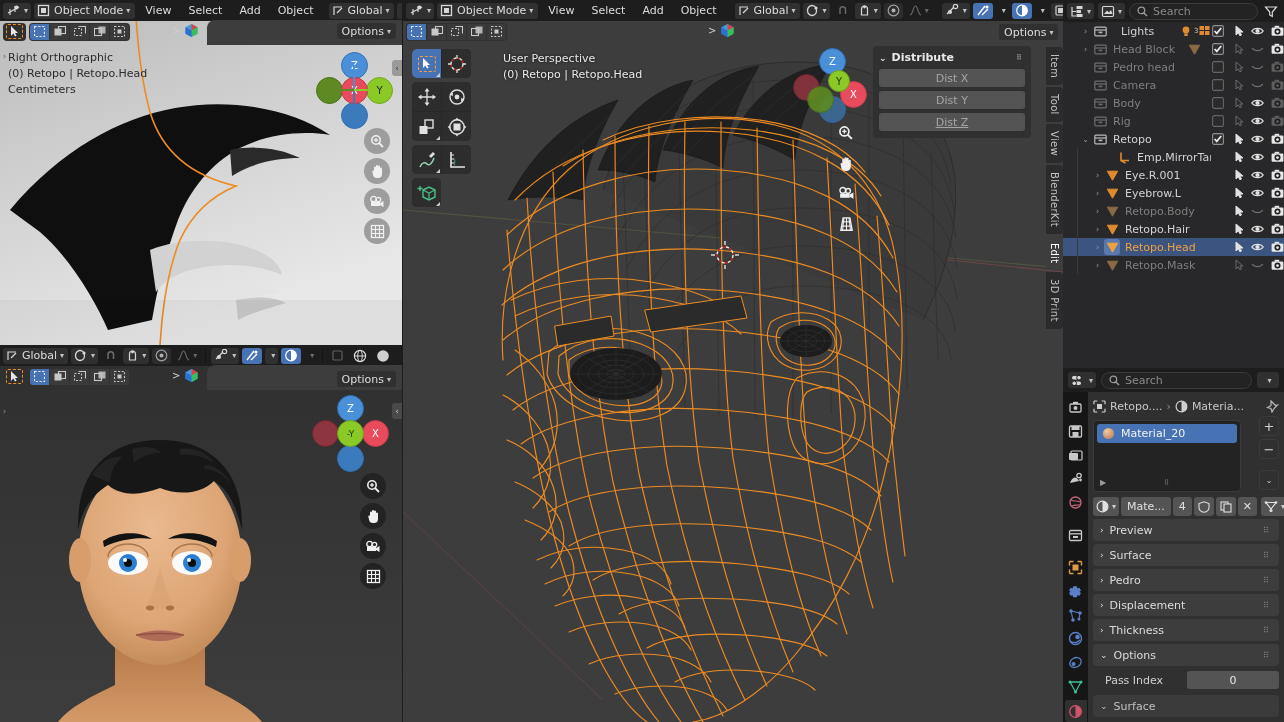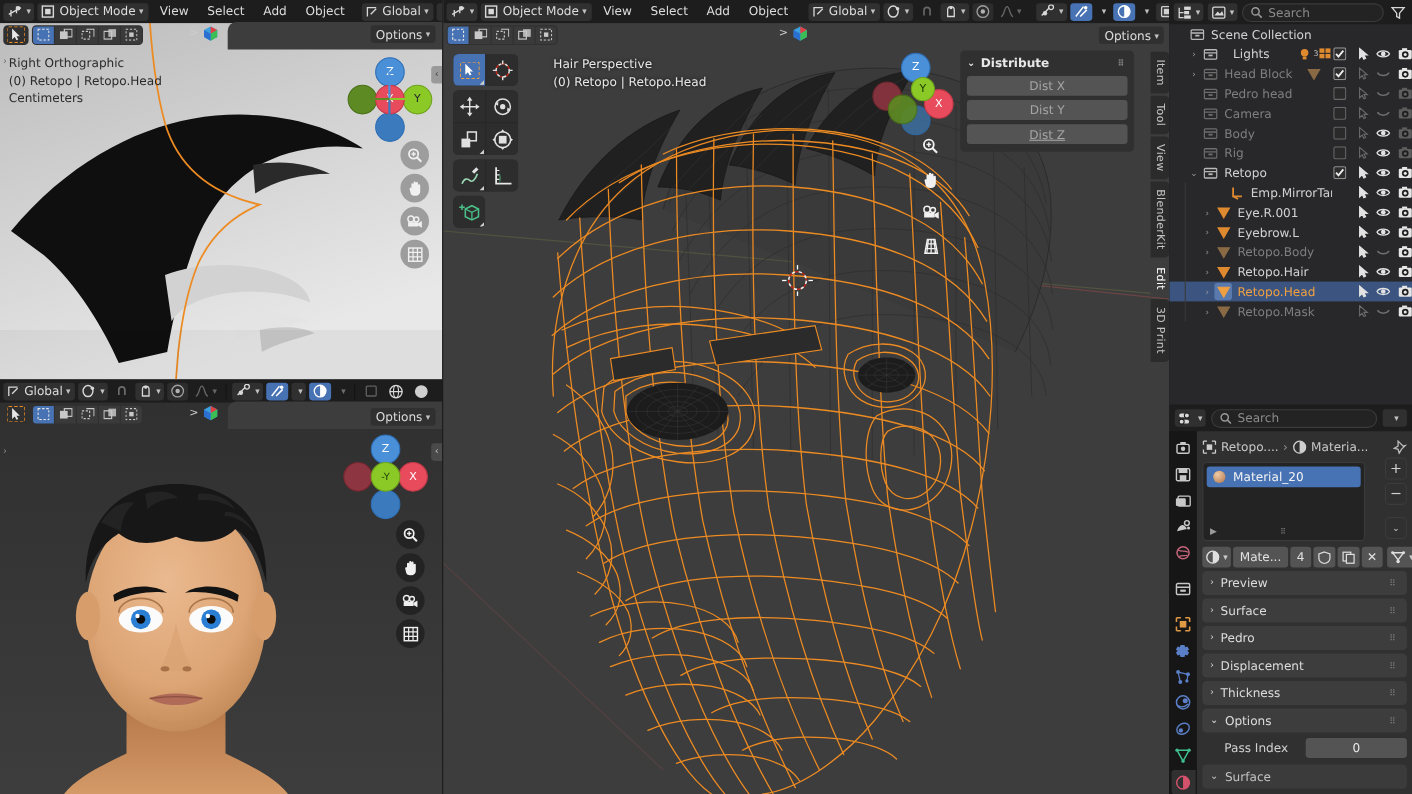--- a/index.html
+++ b/index.html
@@ -95,21 +95,21 @@
              position: relative; padding: 3px; }
   .slot { height: 19px; background: #4772b3; border-radius: 3px; display: flex; align-items: center; gap: 6px; padding: 0 5px; }
   .slot-name { font-size: 11px; color: #f3f3f3; }
   .sidebtn { width: 20px; height: 20px; background: #303030; border: 1px solid #3b3b3b; border-radius: 4px;
              display: flex; align-items: center; justify-content: center; color: #d0d0d0; font-size: 13px; }
   .matrow { display: flex; align-items: center; gap: 2px; margin-top: 5px; }
   .mb { background: #545454; height: 19px; border-radius: 3px; display: flex; align-items: center; justify-content: center;
         padding: 0 6px; color: #e0e0e0; font-size: 11px; }
   .panelrow { background: #3d3d3d; border-radius: 4px; height: 22px; display: flex; align-items: center;
               gap: 6px; padding: 0 7px; margin-top: 3px; font-size: 11px; color: #dcdcdc; }
-  .fieldrow { display: flex; align-items: center; gap: 8px; margin-top: 5px; padding-left: 12px; text-align: center; }
+  .fieldrow { display: flex; align-items: center; gap: 8px; margin-top: 5px; padding-left: 12px; }
   .fieldlabel { font-size: 11px; color: #d0d0d0; width: 74px; }
   .field { flex: 1; height: 18px; background: #545454; border-radius: 3px; display: flex; align-items: center;
            justify-content: center; font-size: 11px; color: #e8e8e8; }
 </style>
 </head>
 <body>
 
 <div id="app">
 
   <div class="vp" style="left:0;top:0;width:402px;height:345px;">
@@ -857,21 +857,21 @@
           <path d="M7.5 7.6 L13.5 4.3 L13.5 10.7 L7.5 14 Z" fill="#3bbf55"></path>
           <path d="M1.5 4.3 L7.5 7.6 L7.5 14 L1.5 10.7 Z" fill="#2b6fd0"></path>
         </svg>
     </div>
     <div class="btn" style="position:absolute;left:596px;top:24px;">
       <span>Options</span>
         <span class="chev">▾</span>
     </div>
 
     <div class="vp-text" style="left:100px;top:51px;">
-      <div>Hair Perspective</div>
+      <div>User Perspective</div>
       <div>(0) Retopo | Retopo.Head</div>
     </div>
 
     <div class="tool-col" style="left:9px;top:49px;">
       <div class="tool-grp">
         <div class="tool-row">
           <div class="tool-btn act">
             <span style="width:18px;height:16px;border:1px dashed #f0a040;border-radius:2px;display:flex;align-items:center;justify-content:center;">
               <svg width="9" height="11" viewBox="0 0 9 11">
                   <path d="M1 0 L1 10 L3.4 7.6 L5 10.6 L6.6 9.8 L5 7 L8 7 Z" fill="#fff"></path>
@@ -1064,32 +1064,20 @@
           </svg>
         <span>Search</span>
       </div>
       <div class="btn flat" style="padding:0 2px;">
         <svg width="14" height="13" viewBox="0 0 14 13">
             <path d="M1.5 2 L12.5 2 L8.3 7 L8.3 11.5 L5.7 10 L5.7 7 Z" fill="none" stroke="#d8d8d8" stroke-width="1.2"></path>
           </svg>
         </div>
     </div>
     <div class="ol-body" id="ol-body">
-        <div class="ol-row">
-          <div style="width: 0px;"></div>
-          <div class="ol-arrow"></div>
-          <span class="icon" style="width: 16px; height: 16px;">
-            <svg width="13" height="13" viewBox="0 0 13 13">
-              <rect x="0.8" y="2.2" width="11.4" height="8.6" rx="1" fill="none" stroke="#b9b9b9" stroke-width="1.2"></rect>
-              <line x1="0.8" y1="5" x2="12.2" y2="5" stroke="#b9b9b9" stroke-width="1.2"></line>
-              <rect x="4.6" y="6.6" width="3.8" height="1.6" fill="#b9b9b9"></rect>
-            </svg>
-          </span>
-          <span class="ol-name" style="margin-left: 5px; max-width: 104px;">Scene Collection</span>
-        </div>
         <div class="ol-row">
           <div style="width: 12px;"></div>
           <div class="ol-arrow">›</div>
           <span class="icon" style="width: 16px; height: 16px;">
             <svg width="13" height="13" viewBox="0 0 13 13">
               <rect x="0.8" y="2.2" width="11.4" height="8.6" rx="1" fill="none" stroke="#b9b9b9" stroke-width="1.2"></rect>
               <line x1="0.8" y1="5" x2="12.2" y2="5" stroke="#b9b9b9" stroke-width="1.2"></line>
               <rect x="4.6" y="6.6" width="3.8" height="1.6" fill="#b9b9b9"></rect>
             </svg>
           </span>

